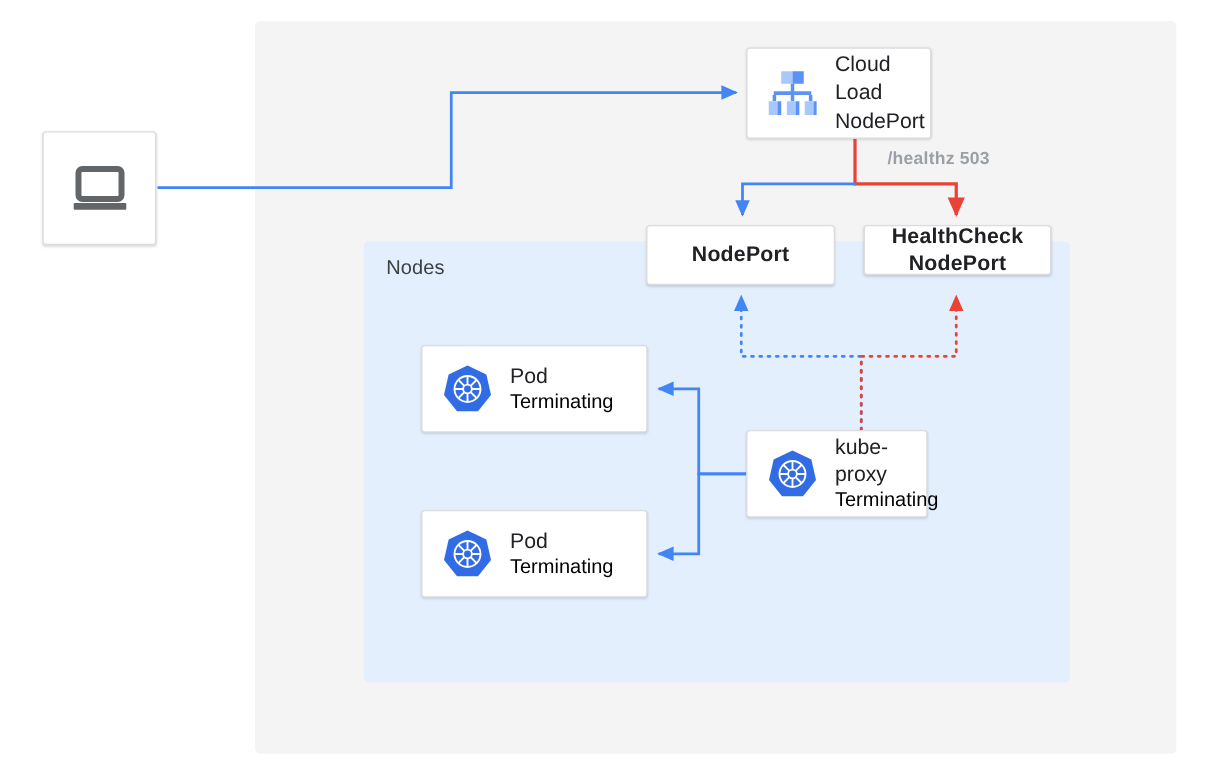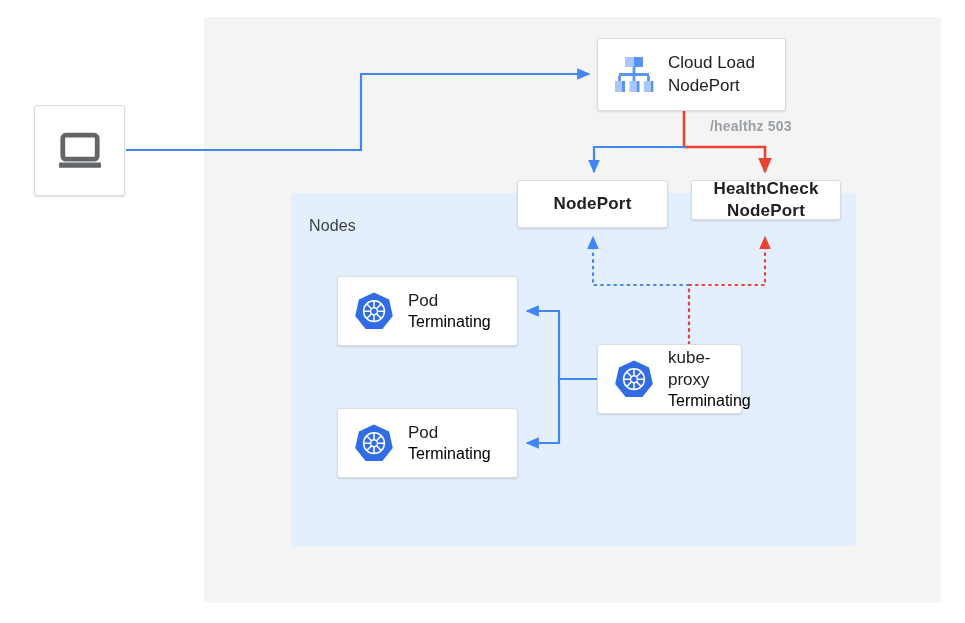--- a/index.html
+++ b/index.html
@@ -39,21 +39,20 @@
     background: #e3effc;
     border-radius: 4px;
   }
   .nodes-label {
     position: absolute;
     left: 309px;
     top: 206px;
     font-size: 16px;
     color: #3c4043;
     letter-spacing: 0.1px;
-    margin-top: 11px;
   }
 
   
   .card {
     position: absolute;
     background: #ffffff;
     border: 1px solid #dadce0;
     border-radius: 3px;
     box-sizing: border-box;
     box-shadow: 0 1px 2px rgba(60,64,67,0.18);
@@ -105,21 +104,21 @@
   .client-box {
     left: 34px;
     top: 105px;
     width: 91px;
     height: 91px;
     display: flex;
     align-items: center;
     justify-content: center;
     padding-left: 0;
   }
-  .clb-box   { left: 597px; top: 38px;  width: 189px; height: 73px; }
+  .clb-box   { left: 597px; top: 38px;  width: 148px; height: 73px; }
   .np-box    { left: 517px; top: 180px; width: 151px; height: 48px; }
   .hcnp-box  { left: 691px; top: 180px; width: 150px; height: 40px; }
   .pod1-box  { left: 337px; top: 276px; width: 181px; height: 70px; }
   .pod2-box  { left: 337px; top: 408px; width: 181px; height: 70px; }
   .kproxy-box{ left: 597px; top: 344px; width: 145px; height: 70px; }
 
   
   #wires {
     position: absolute;
     left: 0; top: 0;

